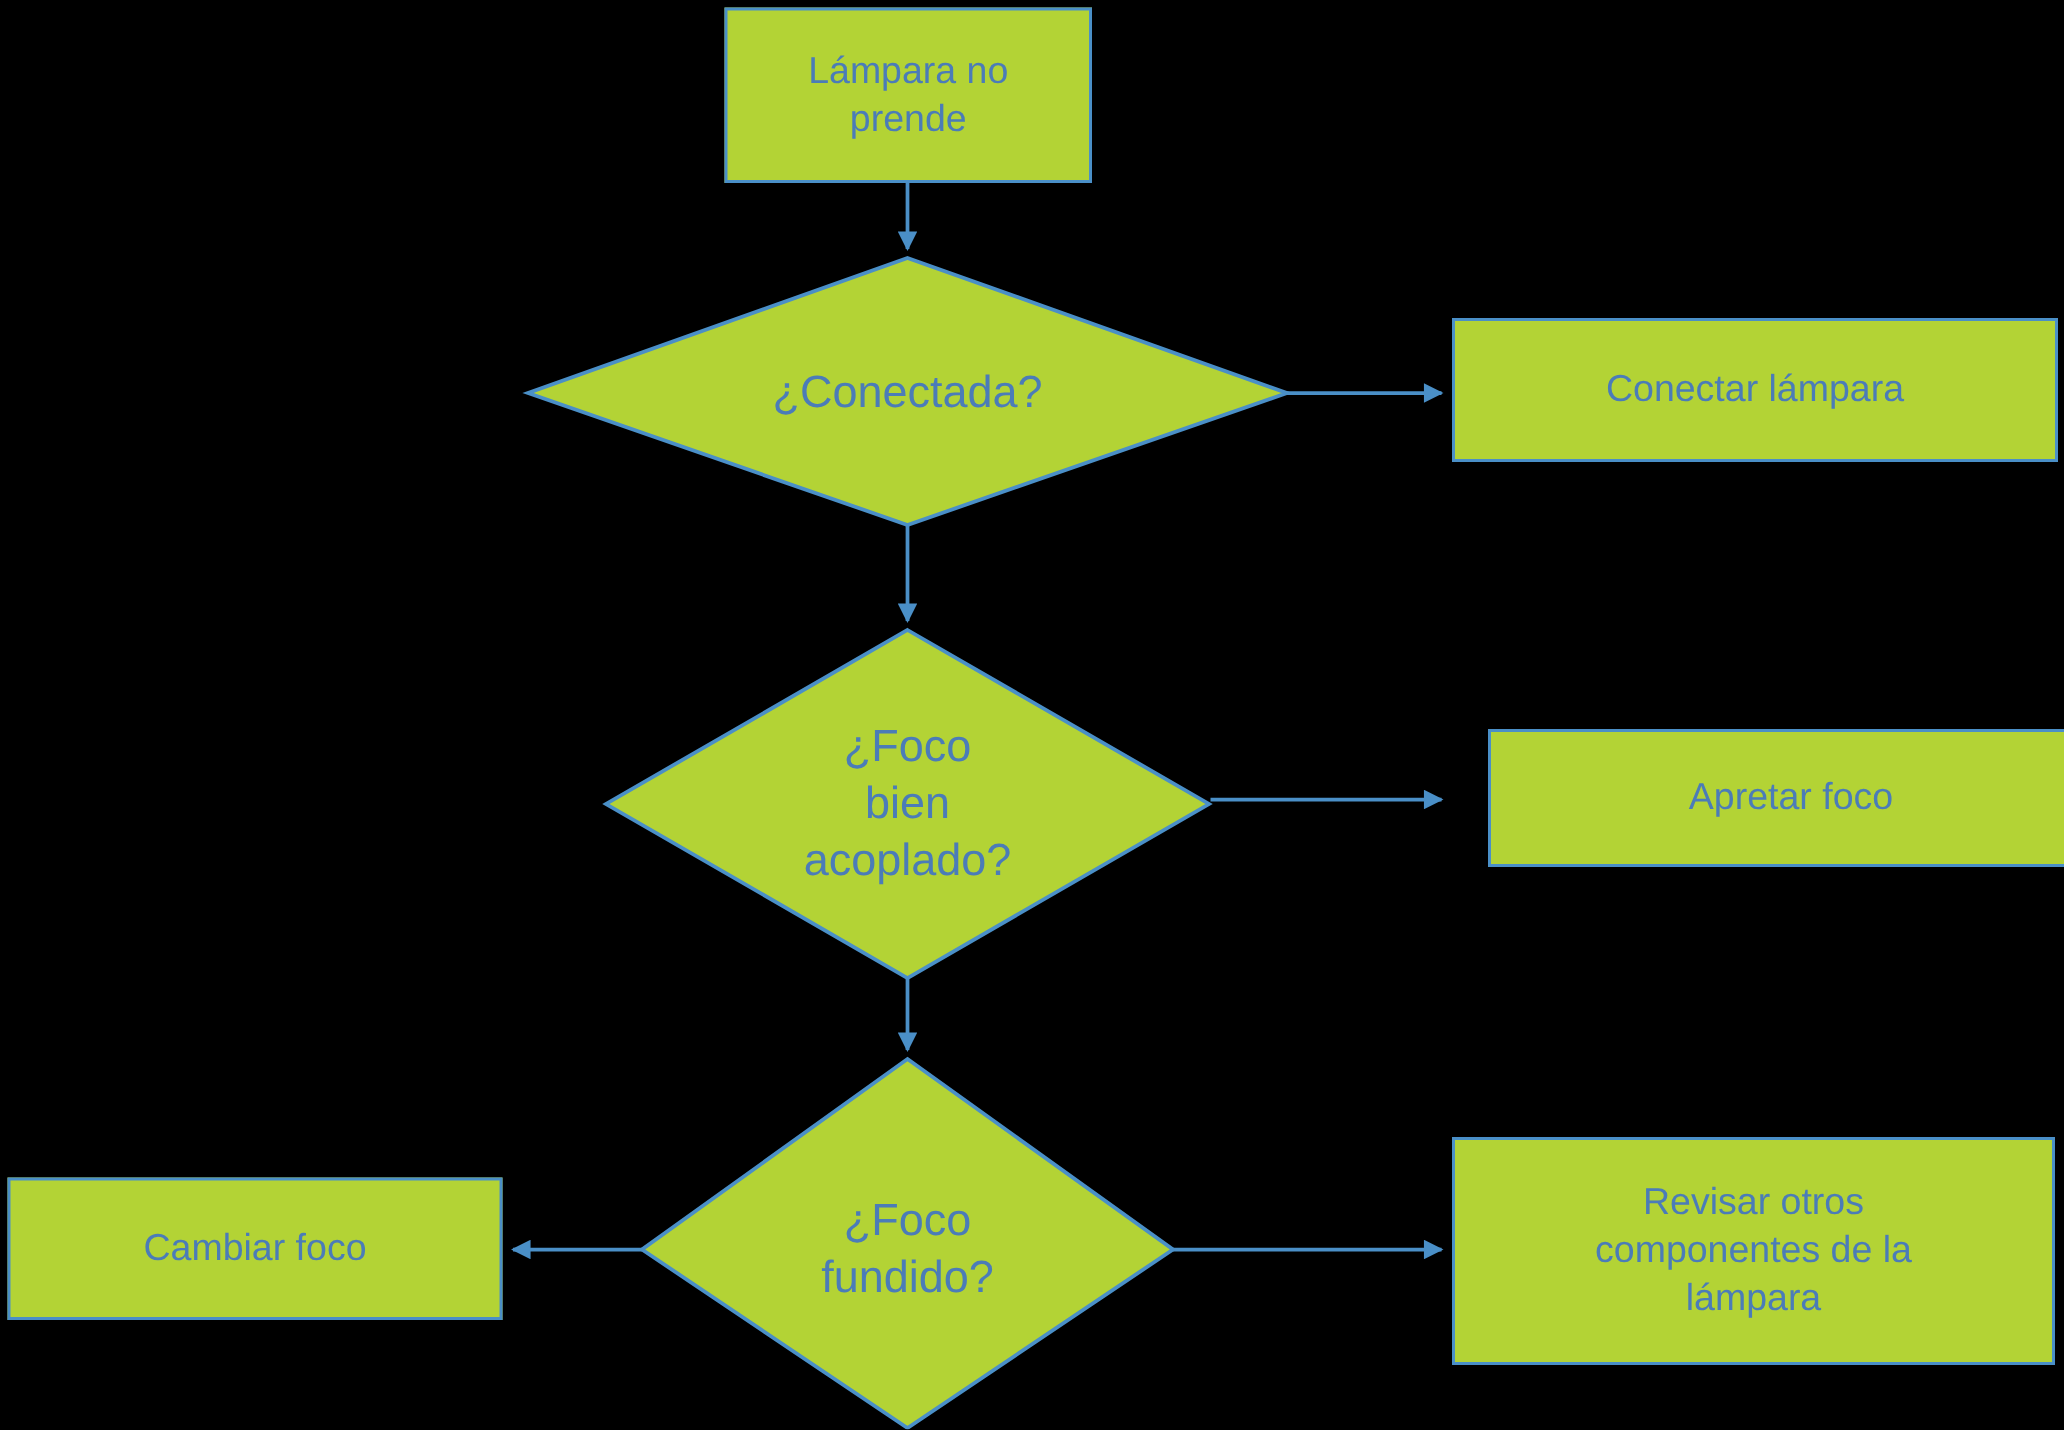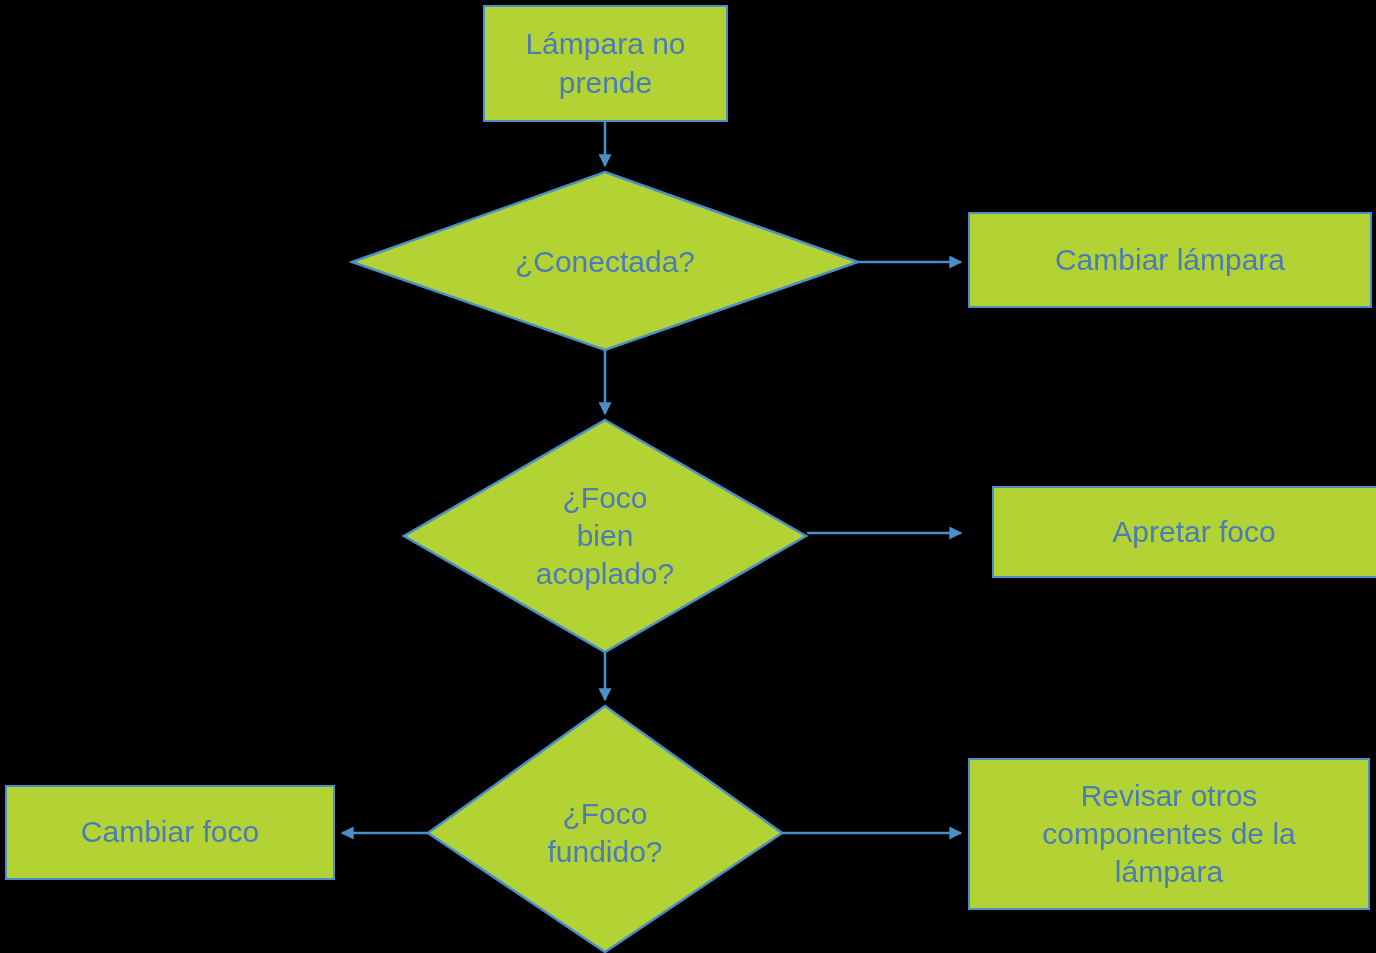--- a/index.html
+++ b/index.html
@@ -21,21 +21,21 @@
   .canvas svg{position:absolute;left:0;top:0;width:1376px;height:953px;}
   .diamond{fill:var(--node-fill);stroke:var(--node-border);stroke-width:2.5;}
   .arrow{stroke:var(--arrow);stroke-width:2.5;fill:none;}
   .arrowhead{fill:var(--arrow);}
   .rect-node{
     position:absolute;
     background:var(--node-fill);
     border:2.5px solid var(--node-border);
     color:var(--text);
     display:flex;align-items:center;justify-content:center;
-    text-align:center;font-size:30px;line-height:1.27;
+    text-align:center;font-size:25px;line-height:1.27;
     white-space:pre-line;
   }
   .diamond-label{
     position:absolute;
     color:var(--text);
     display:flex;align-items:center;justify-content:center;
     text-align:center;font-size:30px;line-height:1.27;
     white-space:pre-line;
     pointer-events:none;
   }
@@ -73,21 +73,21 @@
     <line class="arrow" x1="428" y1="833" x2="342" y2="833" marker-end="url(#arrowhead)"></line>
     <line class="arrow" x1="782" y1="833" x2="961" y2="833" marker-end="url(#arrowhead)"></line>
   </svg>
 
   <div class="rect-node n-start">
     <span>Lámpara no
 prende</span>
   </div>
 
   <div class="rect-node n-conectar">
-    <span>Cambiar lámpara</span>
+    <span>Conectar lámpara</span>
   </div>
 
   <div class="rect-node n-apretar">
     <span>Apretar foco</span>
   </div>
 
   <div class="rect-node n-revisar">
     <span>Revisar otros
 componentes de la
 lámpara</span>

